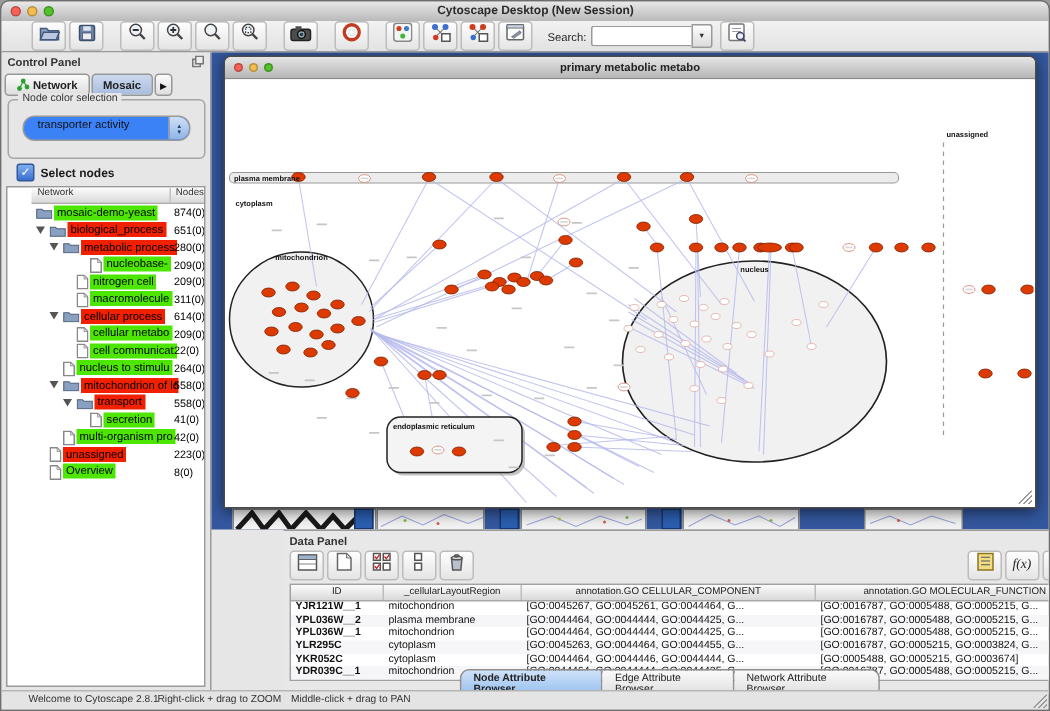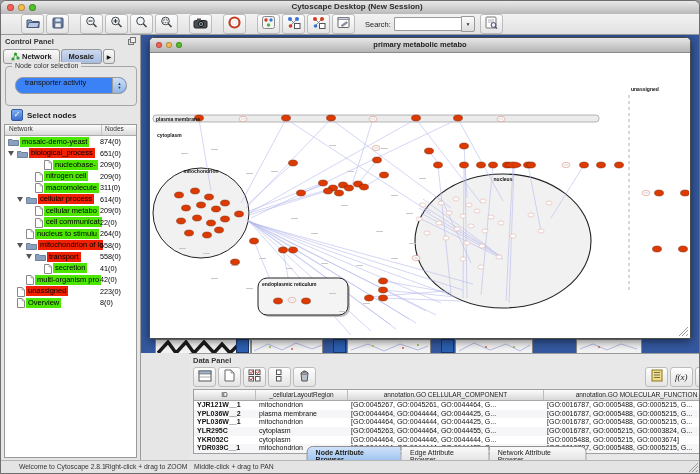--- a/index.html
+++ b/index.html
@@ -27,21 +27,21 @@
   .cp-tab.sel{background:linear-gradient(#ccd9ef,#a9bddf);}
   .cp-tab-arrow{width:10px;height:13px;border:1px solid #979797;background:linear-gradient(#fbfbfb,#dedede);border-radius:3px;font-size:6px;display:flex;align-items:center;justify-content:center;color:#111;}
   .groupbox{position:absolute;left:4px;top:31px;width:130px;height:38px;border:1px solid #a6a6a6;border-radius:4px;}
   .groupbox legend,.gb-legend{position:absolute;top:-5px;left:6px;background:#e6e6e6;font-size:7px;color:#333;padding:0 3px;}
   .combo{position:absolute;left:9px;top:10px;width:110px;height:15px;background:#3b82f6;border:1px solid #9a9a9a;border-radius:8px;display:flex;align-items:flex-start;}
   .combo-text{flex:1;font-size:7.5px;color:#111;padding-left:9px;}
   .combo-step{width:13px;height:15px;border-left:1px solid #9a9a9a;border-radius:0 8px 8px 0;background:linear-gradient(#cfe0f7,#8fb4e6);display:flex;flex-direction:column;align-items:center;justify-content:center;font-size:4px;line-height:4px;color:#1c3c68;}
   .chk-row{position:absolute;left:10px;top:74px;display:flex;align-items:center;gap:4px;}
   .chk{width:10px;height:10px;border-radius:2px;background:linear-gradient(#7fb0ef,#3a6fd0);border:1px solid #33589c;color:#fff;font-size:8px;line-height:9px;text-align:center;}
   .chk-label{font-size:8px;font-weight:bold;color:#1c1c1c;text-align:center;}
-  .tree-wrap{position:absolute;left:3px;top:89px;right:3px;bottom:3px;border:1px solid #9a9a9a;background:#fff;overflow:hidden;}
+  .tree-wrap{position:absolute;left:3px;top:89px;right:3px;bottom:3px;border:1px solid #9a9a9a;background:#fff;overflow:hidden;padding-left:16px;}
   .tree-head{height:10px;display:flex;background:linear-gradient(#fdfdfd,#d9d9d9);border-bottom:1px solid #ababab;font-size:6.5px;color:#333;}
   .tree-head .c1{width:92px;padding-left:4px;border-right:1px solid #c2c2c2;}
   .tree-head .c2{flex:1;padding-left:3px;}
   .trow{position:relative;height:11.5px;display:flex;align-items:center;font-size:7.5px;color:#000;}
   .trow .exp{position:absolute;width:0;height:0;border-left:3.5px solid transparent;border-right:3.5px solid transparent;border-top:5px solid #555;top:3px;}
   .trow .lbl{padding:0 2px;white-space:nowrap;overflow:hidden;line-height:10px;}
   .trow .val{position:absolute;left:95px;font-size:7.2px;}
   
   .desktop{position:absolute;left:140px;top:34px;width:560px;height:318px;background:#34589f;overflow:hidden;}
   .bgwin{position:absolute;top:304px;height:15px;background:#f3f3f3;border:1px solid #888;box-sizing:border-box;overflow:hidden;}
@@ -256,20 +256,28 @@
             <span class="lbl" style="position:absolute;left:15px;max-width:79px;background:#4ce600">mosaic-demo-yeast</span>
             <span class="val">874(0)</span>
           </div>
           <div class="trow">
             <span class="exp" style="left:3px"></span>
             <span style="position:absolute;left:12px;top:2px"><svg width="11" height="8">
                 <path d="M0.5 1.5 h3.5 l1 1 h5.5 v5 h-10z" fill="#8aa0c0" stroke="#4c5f7c" stroke-width="0.7"></path>
               </svg></span>
             <span class="lbl" style="position:absolute;left:24px;max-width:70px;background:#f02000">biological_process</span>
             <span class="val">651(0)</span>
+          </div>
+          <div class="trow">
+            <span class="exp" style="left:12px"></span>
+            <span style="position:absolute;left:21px;top:2px"><svg width="11" height="8">
+                <path d="M0.5 1.5 h3.5 l1 1 h5.5 v5 h-10z" fill="#8aa0c0" stroke="#4c5f7c" stroke-width="0.7"></path>
+              </svg></span>
+            <span class="lbl" style="position:absolute;left:33px;max-width:61px;background:#f02000">metabolic process</span>
+            <span class="val">280(0)</span>
           </div>
           <div class="trow">
             <span style="position:absolute;left:39px;top:1px"><svg width="8" height="10">
                 <path d="M0.5 0.5 h4.5 l2.5 2.5 v6.5 h-7z" fill="#fff" stroke="#888"></path>
                 <path d="M5 0.5 l2.5 2.5 h-2.5z" fill="#ddd" stroke="#888" stroke-width="0.5"></path>
               </svg></span>
             <span class="lbl" style="position:absolute;left:48px;max-width:46px;background:#4ce600">nucleobase-</span>
             <span class="val">209(0)</span>
           </div>
           <div class="trow">

